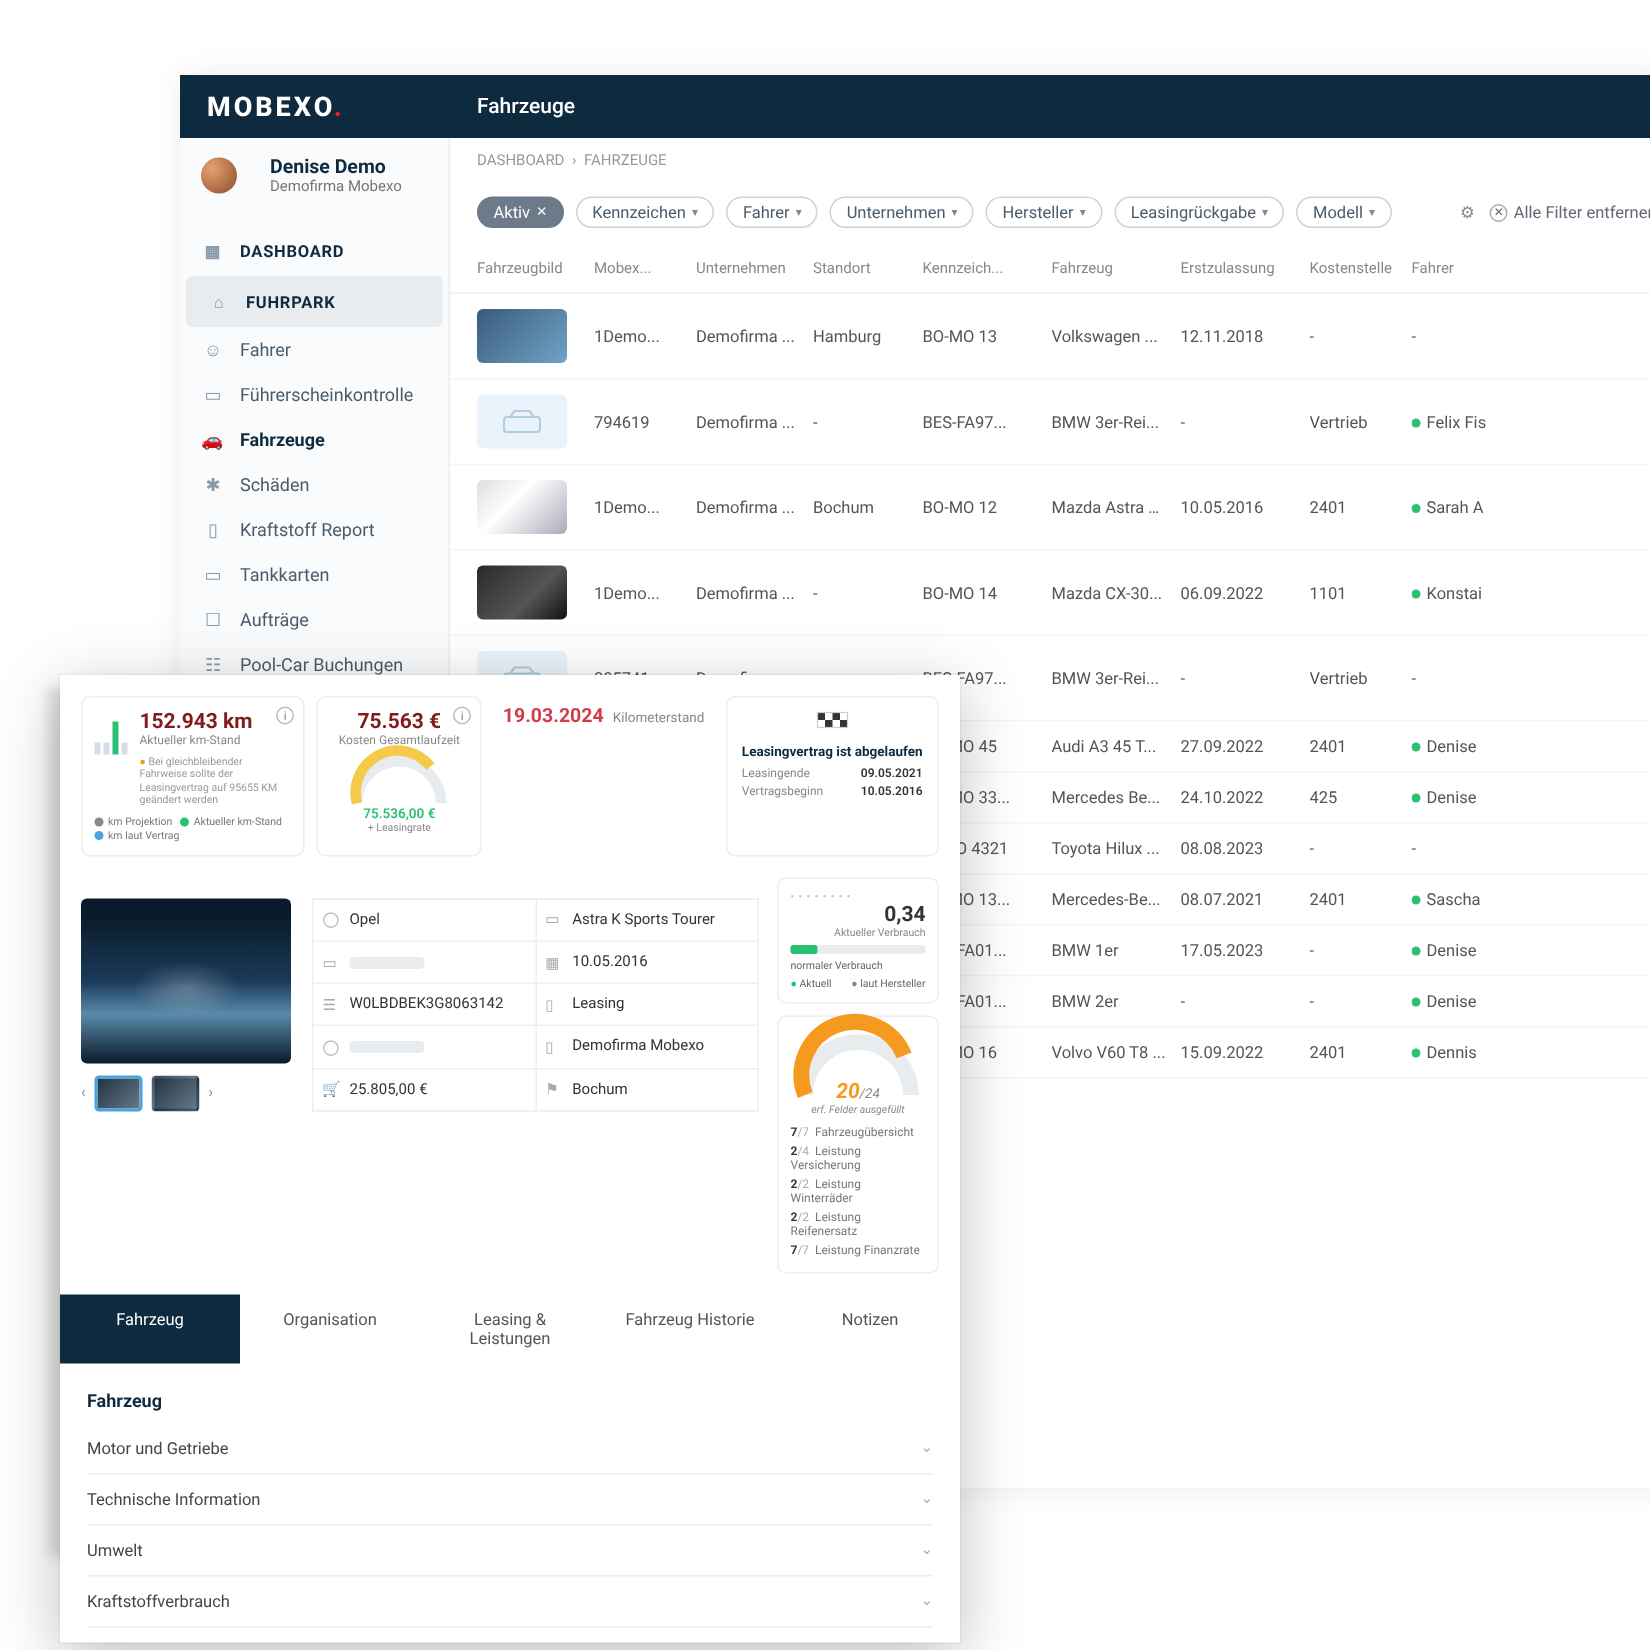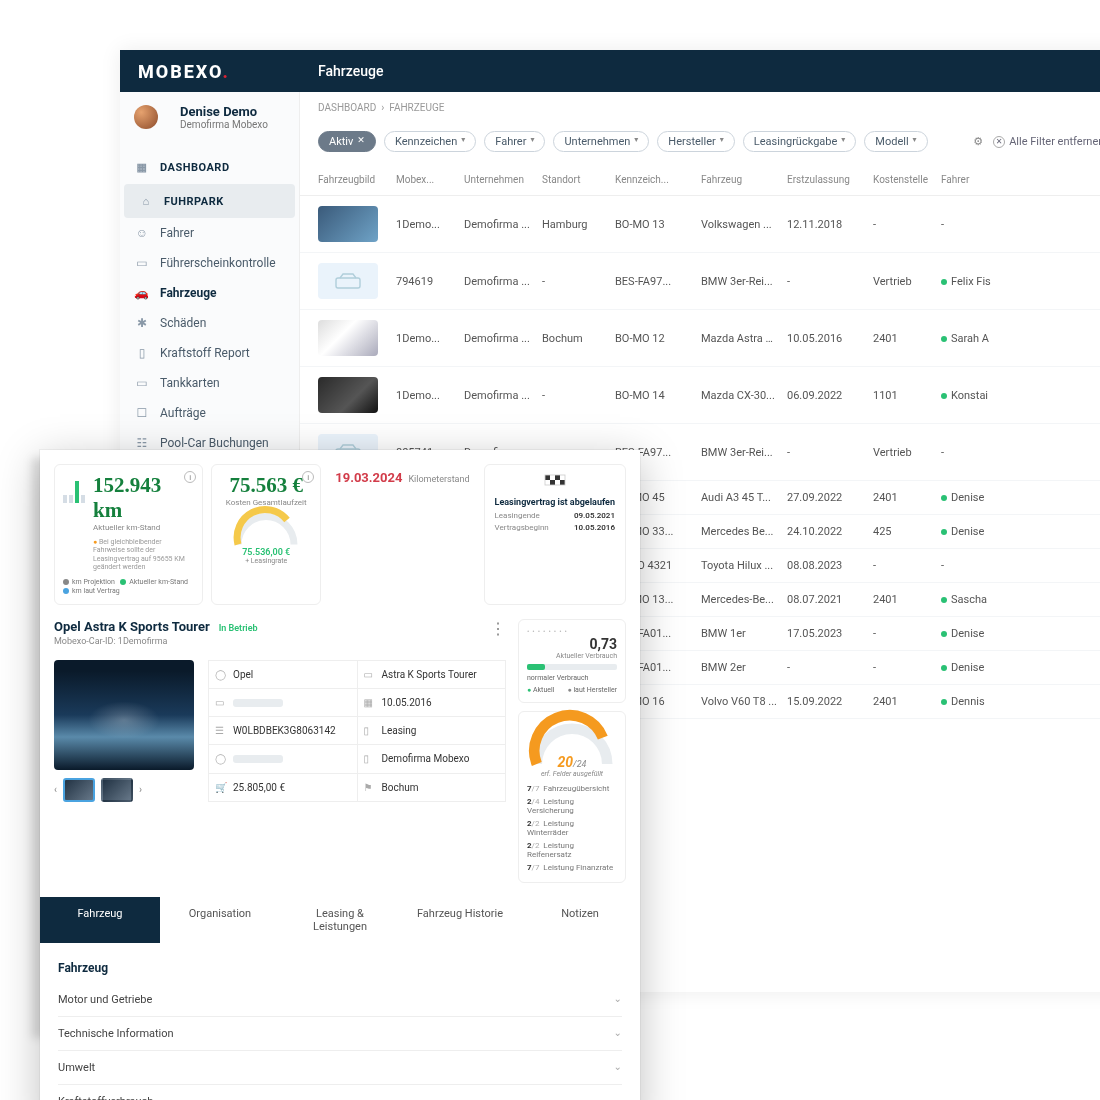--- a/index.html
+++ b/index.html
@@ -18,21 +18,21 @@
 .nav-section { padding: 8px 0; }
 .nav-head { display: flex; gap: 10px; padding: 10px 14px; font-size: 11px; font-weight: 700; letter-spacing: .5px; color: #0e2a3f; align-items: center; }
 .nav-item { display: flex; gap: 10px; padding: 8px 14px; font-size: 12px; color: #4a5b6a; align-items: center; cursor: pointer; }
 .nav-item.active { font-weight: 700; color: #0e2a3f; }
 .nav-head.active-sec { background: #e8ecef; border-radius: 4px; margin: 0 4px; }
 .nav-icon { width: 16px; height: 14px; display: inline-flex; align-items: center; justify-content: center; color: #8a99a8; }
 .main { flex: 1; }
 .crumbs { padding: 10px 18px; font-size: 10px; color: #999; }
 .crumbs span { color: #999; }
 .filter-row { display: flex; gap: 8px; padding: 8px 18px 12px; align-items: center; flex-wrap: wrap;}
-.chip { border: 1px solid #ccd4dc; border-radius: 12px; padding: 3px 10px; font-size: 11px; color: #4a5b6a; display: flex; gap: 4px; align-items: flex-start; cursor: pointer;}
+.chip { border: 1px solid #ccd4dc; border-radius: 12px; padding: 3px 10px; font-size: 11px; color: #4a5b6a; display: flex; gap: 4px; align-items: center; cursor: pointer;}
 .chip.active { background: #6c7a89; color: #fff; border-color: #6c7a89; }
 .chip .x { font-size: 9px; }
 .chip .caret { font-size: 8px; color: #888; }
 .chip.active .caret, .chip.active .x { color: #fff;}
 .filter-right { margin-left: auto; display: flex; gap: 10px; font-size: 11px; color: #667; align-items: center;}
 .table { width: 100%; }
 .thead, .trow { display: grid; grid-template-columns: 70px 60px 70px 65px 78px 78px 78px 60px 70px; gap: 8px; padding: 10px 18px; align-items: center; font-size: 11px;}
 .thead { color: #888; font-size: 10px; border-bottom: 1px solid #eee;}
 .trow { border-bottom: 1px solid #f3f5f7; color: #555; }
 .trow .cell { white-space: nowrap; overflow: hidden; text-overflow: ellipsis; }
@@ -42,21 +42,21 @@
 .vimg.photo3 { background: linear-gradient(135deg,#2a2a2a,#555 60%,#111); }
 .vimg.placeholder { background: #eaf3fb; }
 .vimg.placeholder svg { opacity: .5; }
 .green-dot { width: 6px; height: 6px; background: #2ac174; border-radius: 50%; display: inline-block; margin-right: 4px; vertical-align: middle;}
 
 
 .detail-panel { position: absolute; left: 40px; top: 450px; width: 600px; background: #fff; box-shadow: 0 10px 40px rgba(0,0,0,.25), 0 0 0 1px rgba(0,0,0,.04); }
 .detail-shadow { position:absolute; left: 32px; top: 458px; width: 600px; height: 580px; background: rgba(0,0,0,.12); filter: blur(4px); z-index:-0;}
 .dp-top { display: flex; gap: 8px; padding: 14px; }
 .stat-card { flex: 1; border: 1px solid #eee; border-radius: 6px; padding: 8px; position: relative; min-height: 90px;}
-.stat-big { font-size: 21px; font-weight: 700; color: #15803d; font-family: Liberation Serif, serif; }
+.stat-big { font-size: 14px; font-weight: 700; color: #7f1d1d; }
 .stat-sub { font-size: 8px; color: #888; }
 .info-i { position: absolute; top: 6px; right: 6px; width: 12px; height: 12px; border: 1px solid #bbb; border-radius: 50%; font-size: 8px; text-align: center; line-height: 11px; color: #888;}
 .sparkles { font-size: 7px; color:#777; line-height: 1.3; margin-top: 4px;}
 .sparkles .dot-leg{ display:inline-block; width:6px;height:6px;border-radius:50%; background:#888; vertical-align:middle; margin-right:3px;}
 .sparkles .dot-leg.g{background:#2ac174;}
 .sparkles .dot-leg.b{background:#4aa3e0;}
 .km-bar { display:flex; gap:2px; align-items:flex-end; height:26px; margin:4px 0;}
 .km-bar span{ width:4px; background:#d5dde5; height:8px;}
 .km-bar span.on{ background:#2ac174; height:22px;}
 .gauge { position: relative; width: 70px; height: 40px; margin: 0 auto; }
@@ -434,28 +434,20 @@
         </div>
       <div class="lease-line">
           <span>Vertragsbeginn</span>
           <b>10.05.2016</b>
         </div>
     </div>
   </div>
 
   <div class="dp-body">
     <div style="flex:1">
-      <div class="veh-head">
-        <div>
-          <span class="veh-title">Opel Astra K Sports Tourer</span>
-          <span class="badge-status">In Betrieb</span>
-          <div class="veh-sub">Mobexo-Car-ID: 1Demofirma</div>
-        </div>
-        <div class="more-btn">⋮</div>
-      </div>
       <div class="veh-main">
         <div>
           <div class="photo-big"></div>
           <div class="thumb-row">
             <span class="car-ico">‹</span>
             <div class="thumb sel"></div>
             <div class="thumb"></div>
             <span class="car-ico">›</span>
           </div>
         </div>
@@ -499,21 +491,21 @@
           <div class="spec-cell">
               <span class="ico">⚑</span>
               <span>Bochum</span>
             </div>
         </div>
       </div>
     </div>
     <div class="right-cards">
       <div class="mini-card">
         <div style="font-size:7px;letter-spacing:3px;color:#bbb">••••••••</div>
-        <div class="consume-num">0,73</div>
+        <div class="consume-num">0,34</div>
         <div class="consume-sub">Aktueller Verbrauch</div>
         <div class="horiz-bar">
             <div class="fill"></div>
           </div>
         <div style="font-size:7px;color:#666;margin-bottom:4px">normaler Verbrauch</div>
         <div class="comp-line">
             <span><span style="color:#2ac174">●</span> <span>Aktuell</span></span>
             <span><span style="color:#888">●</span> <span>laut Hersteller</span></span>
           </div>
       </div>

